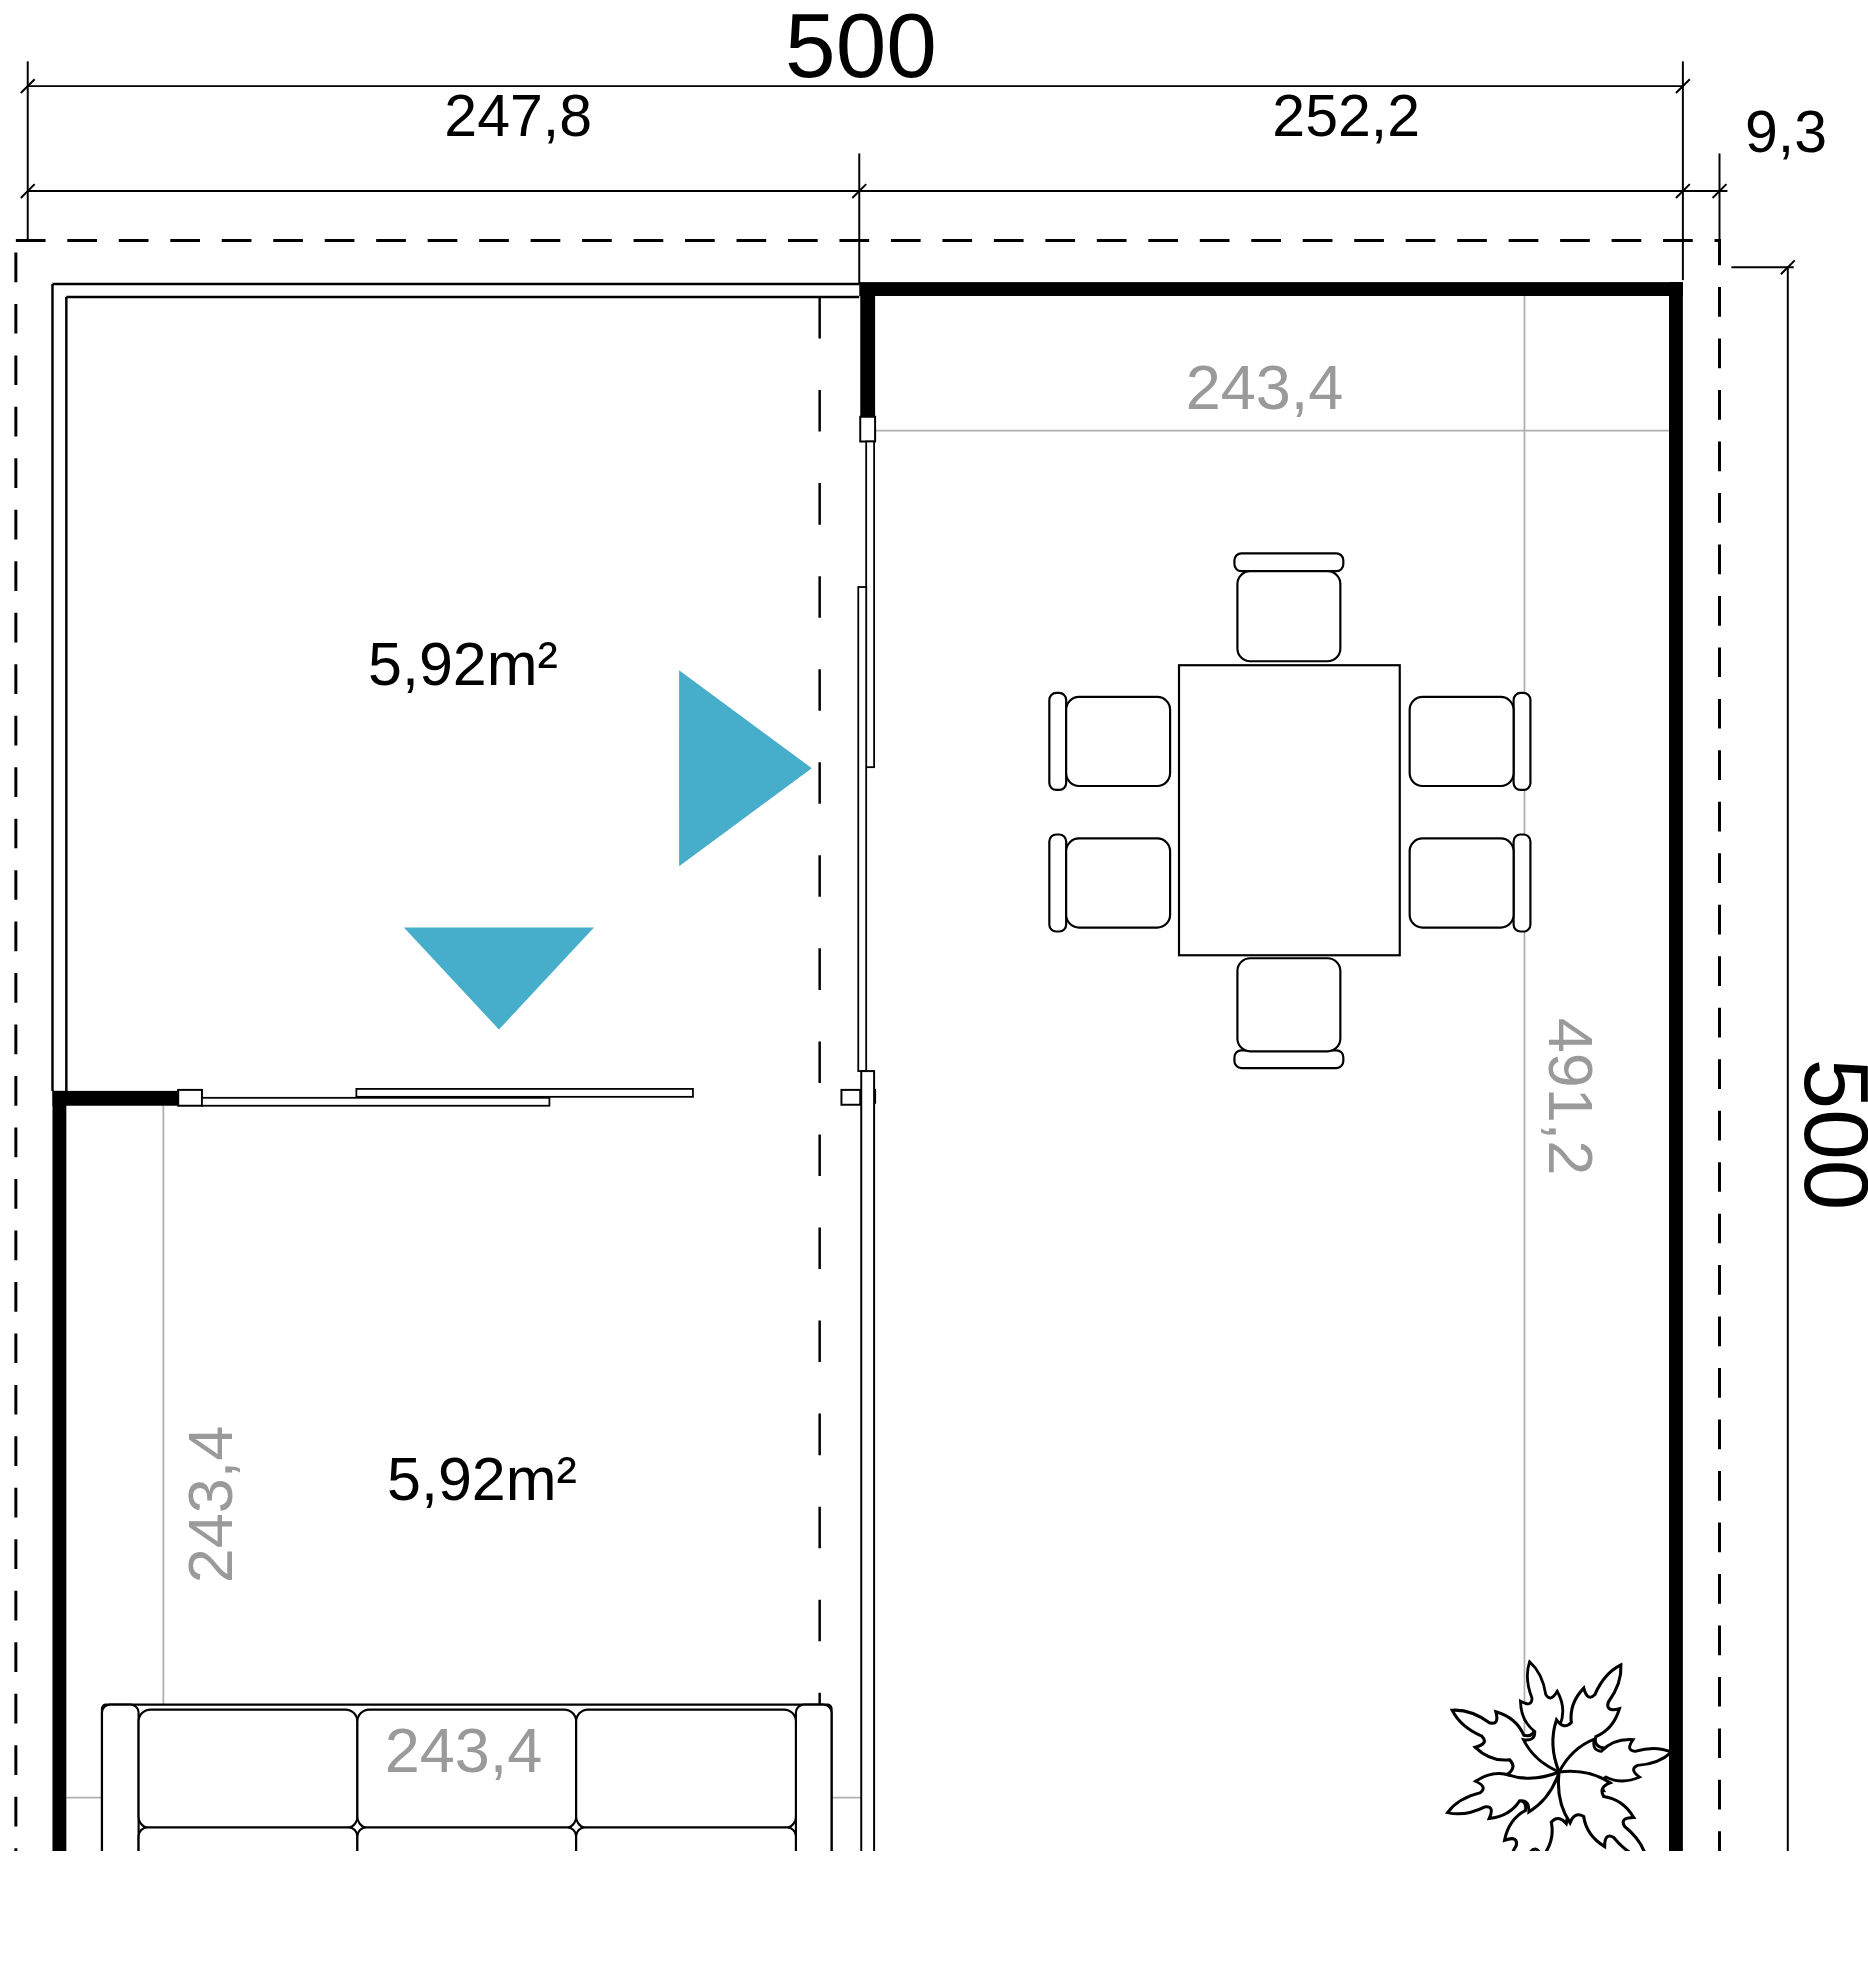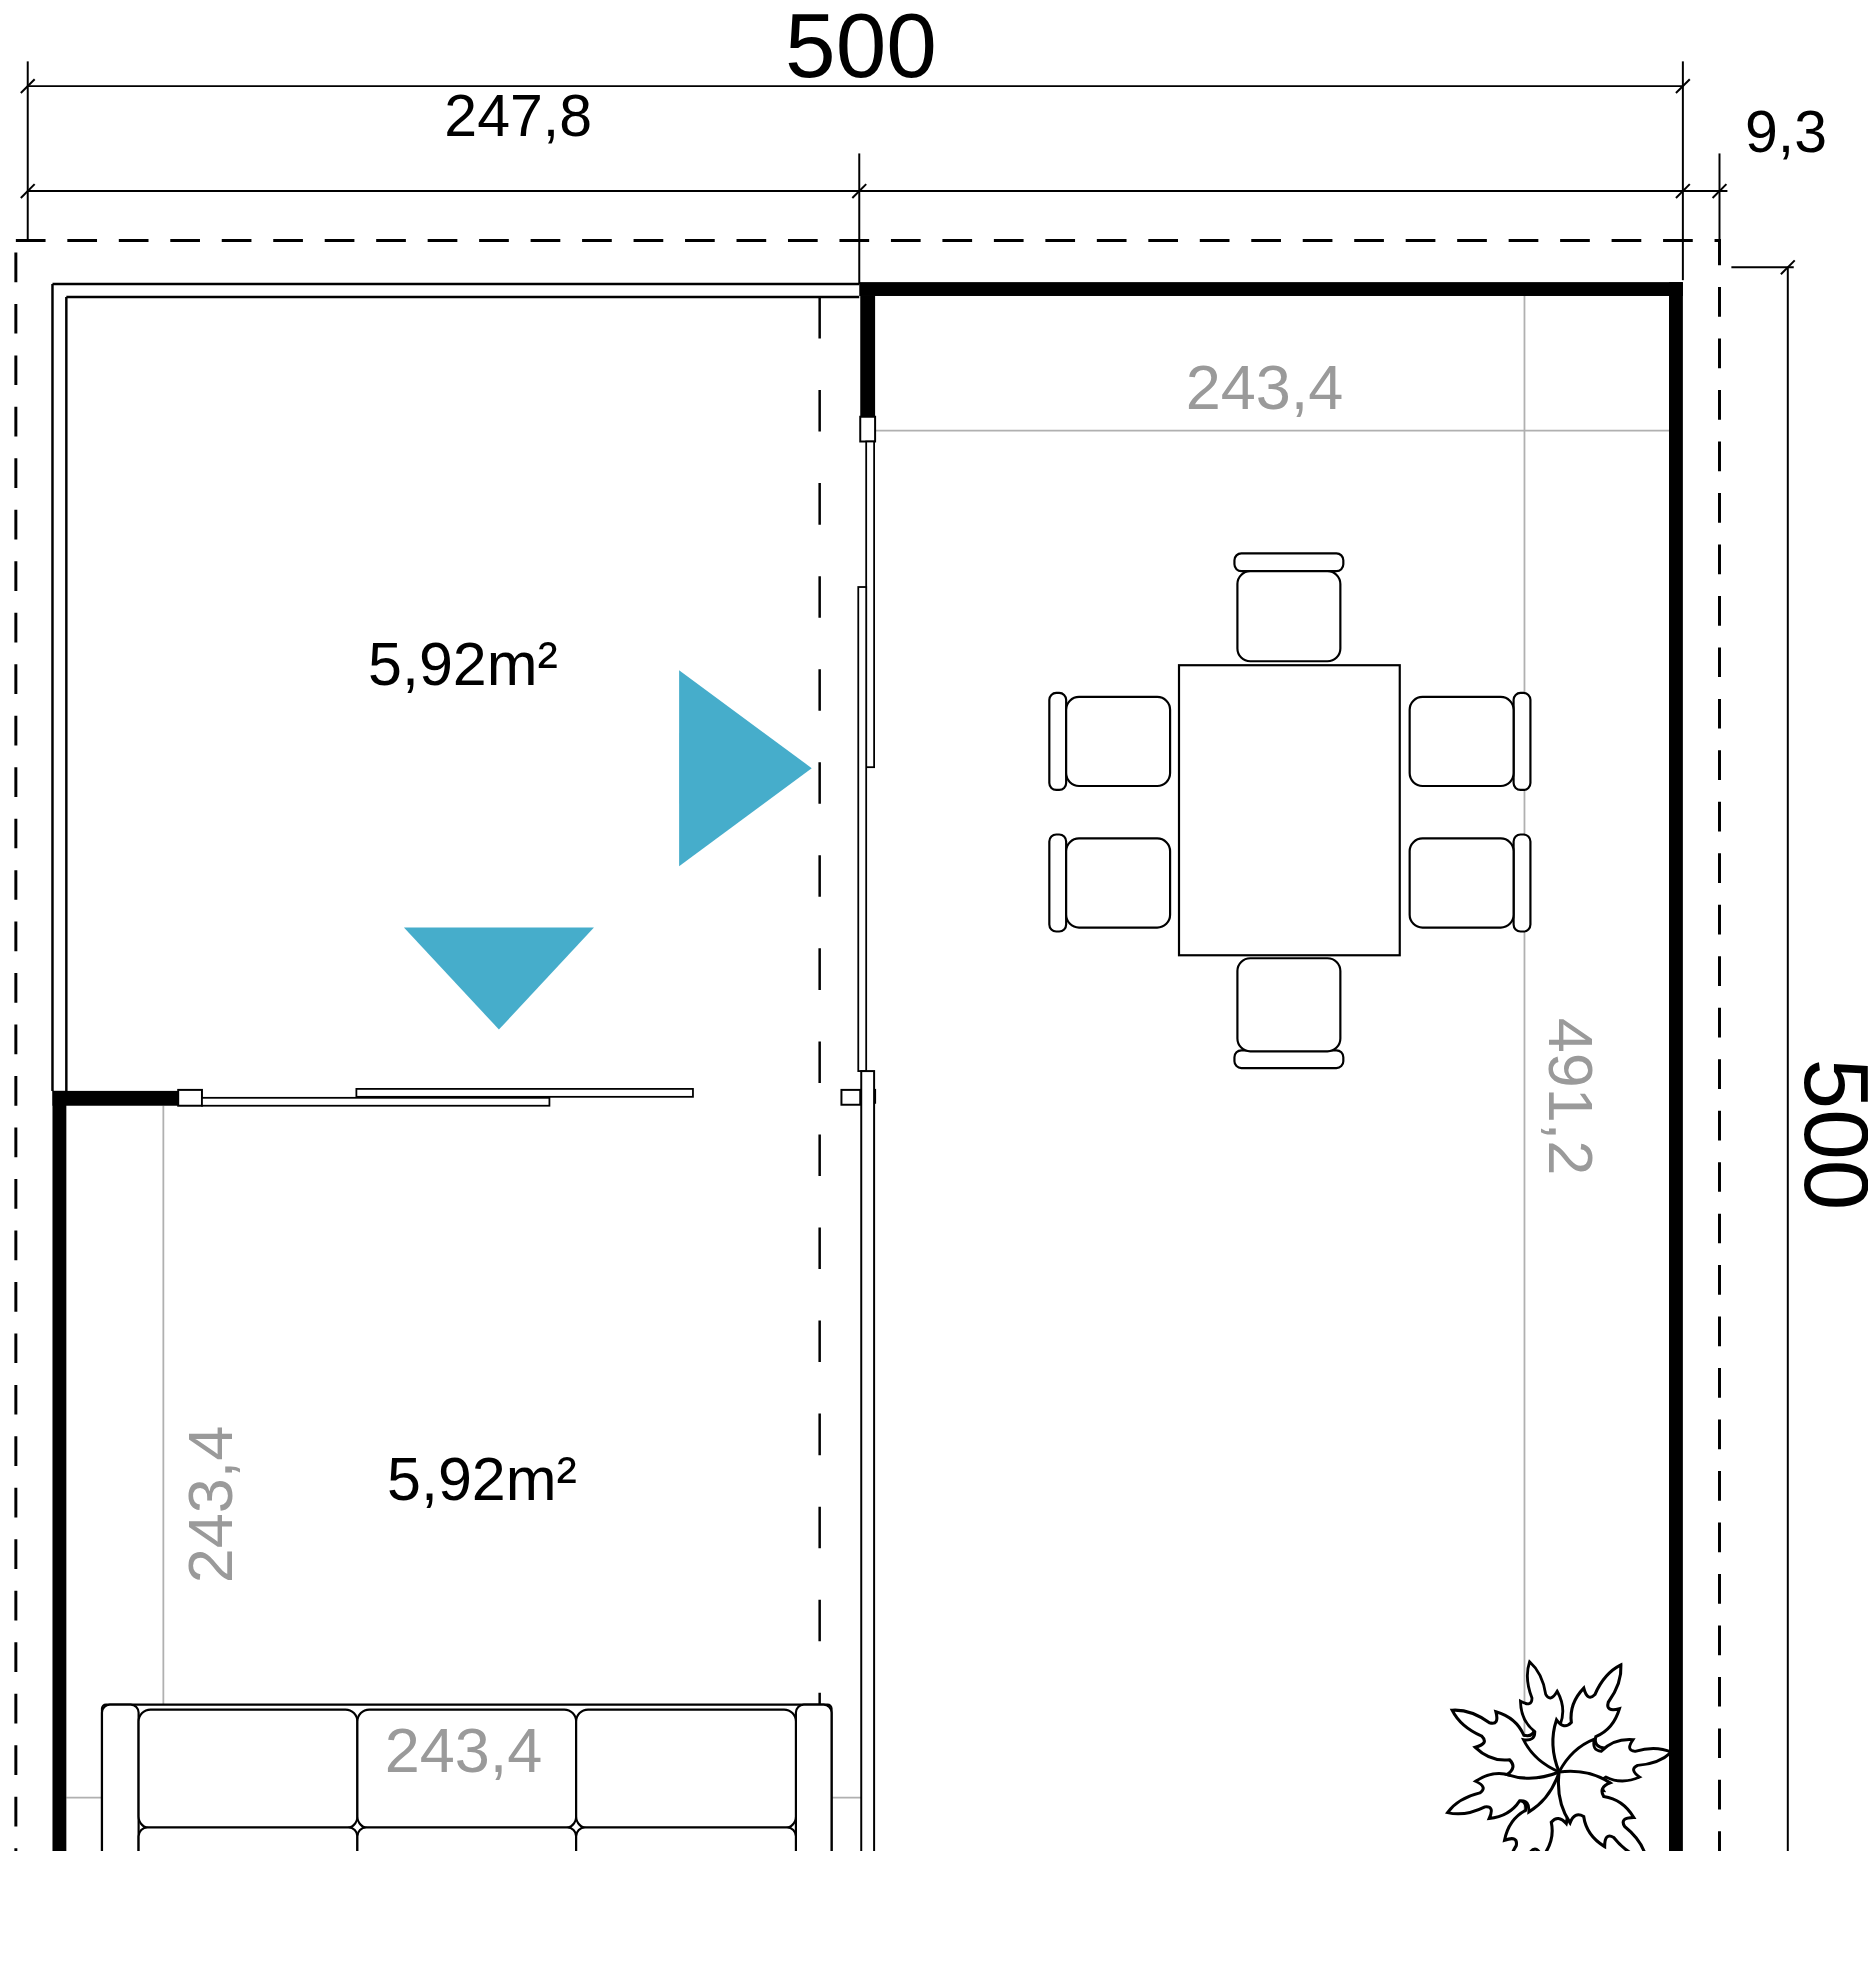--- a/index.html
+++ b/index.html
@@ -152,20 +152,21 @@
       <use href="#leaf" transform="rotate(30) scale(1.3)"></use>
       <use href="#leaf" transform="rotate(80) scale(1.2)"></use>
       <use href="#leaf" transform="rotate(135) scale(1.3)"></use>
     </g>
   </svg>
 
   <div class="lbl dim-big" style="left:762px;top:0px;width:198px;">500</div>
 
   <div class="lbl dim-mid" style="left:295px;top:87px;width:297px;">247,8</div>
 
+  <div class="lbl dim-mid" style="left:1123px;top:87px;width:297px;">252,2</div>
 
   <div class="lbl dim-mid" style="left:1688px;top:103px;width:139px;">9,3</div>
 
   <div class="lbl dim-big rot-cw" style="left:1737px;top:1089px;width:198px;height:91px;">500</div>
 
   <div class="lbl area" style="left:265px;top:634px;width:396px;">5,92m²</div>
 
   <div class="lbl area" style="left:284px;top:1449px;width:396px;">5,92m²</div>
 
 

